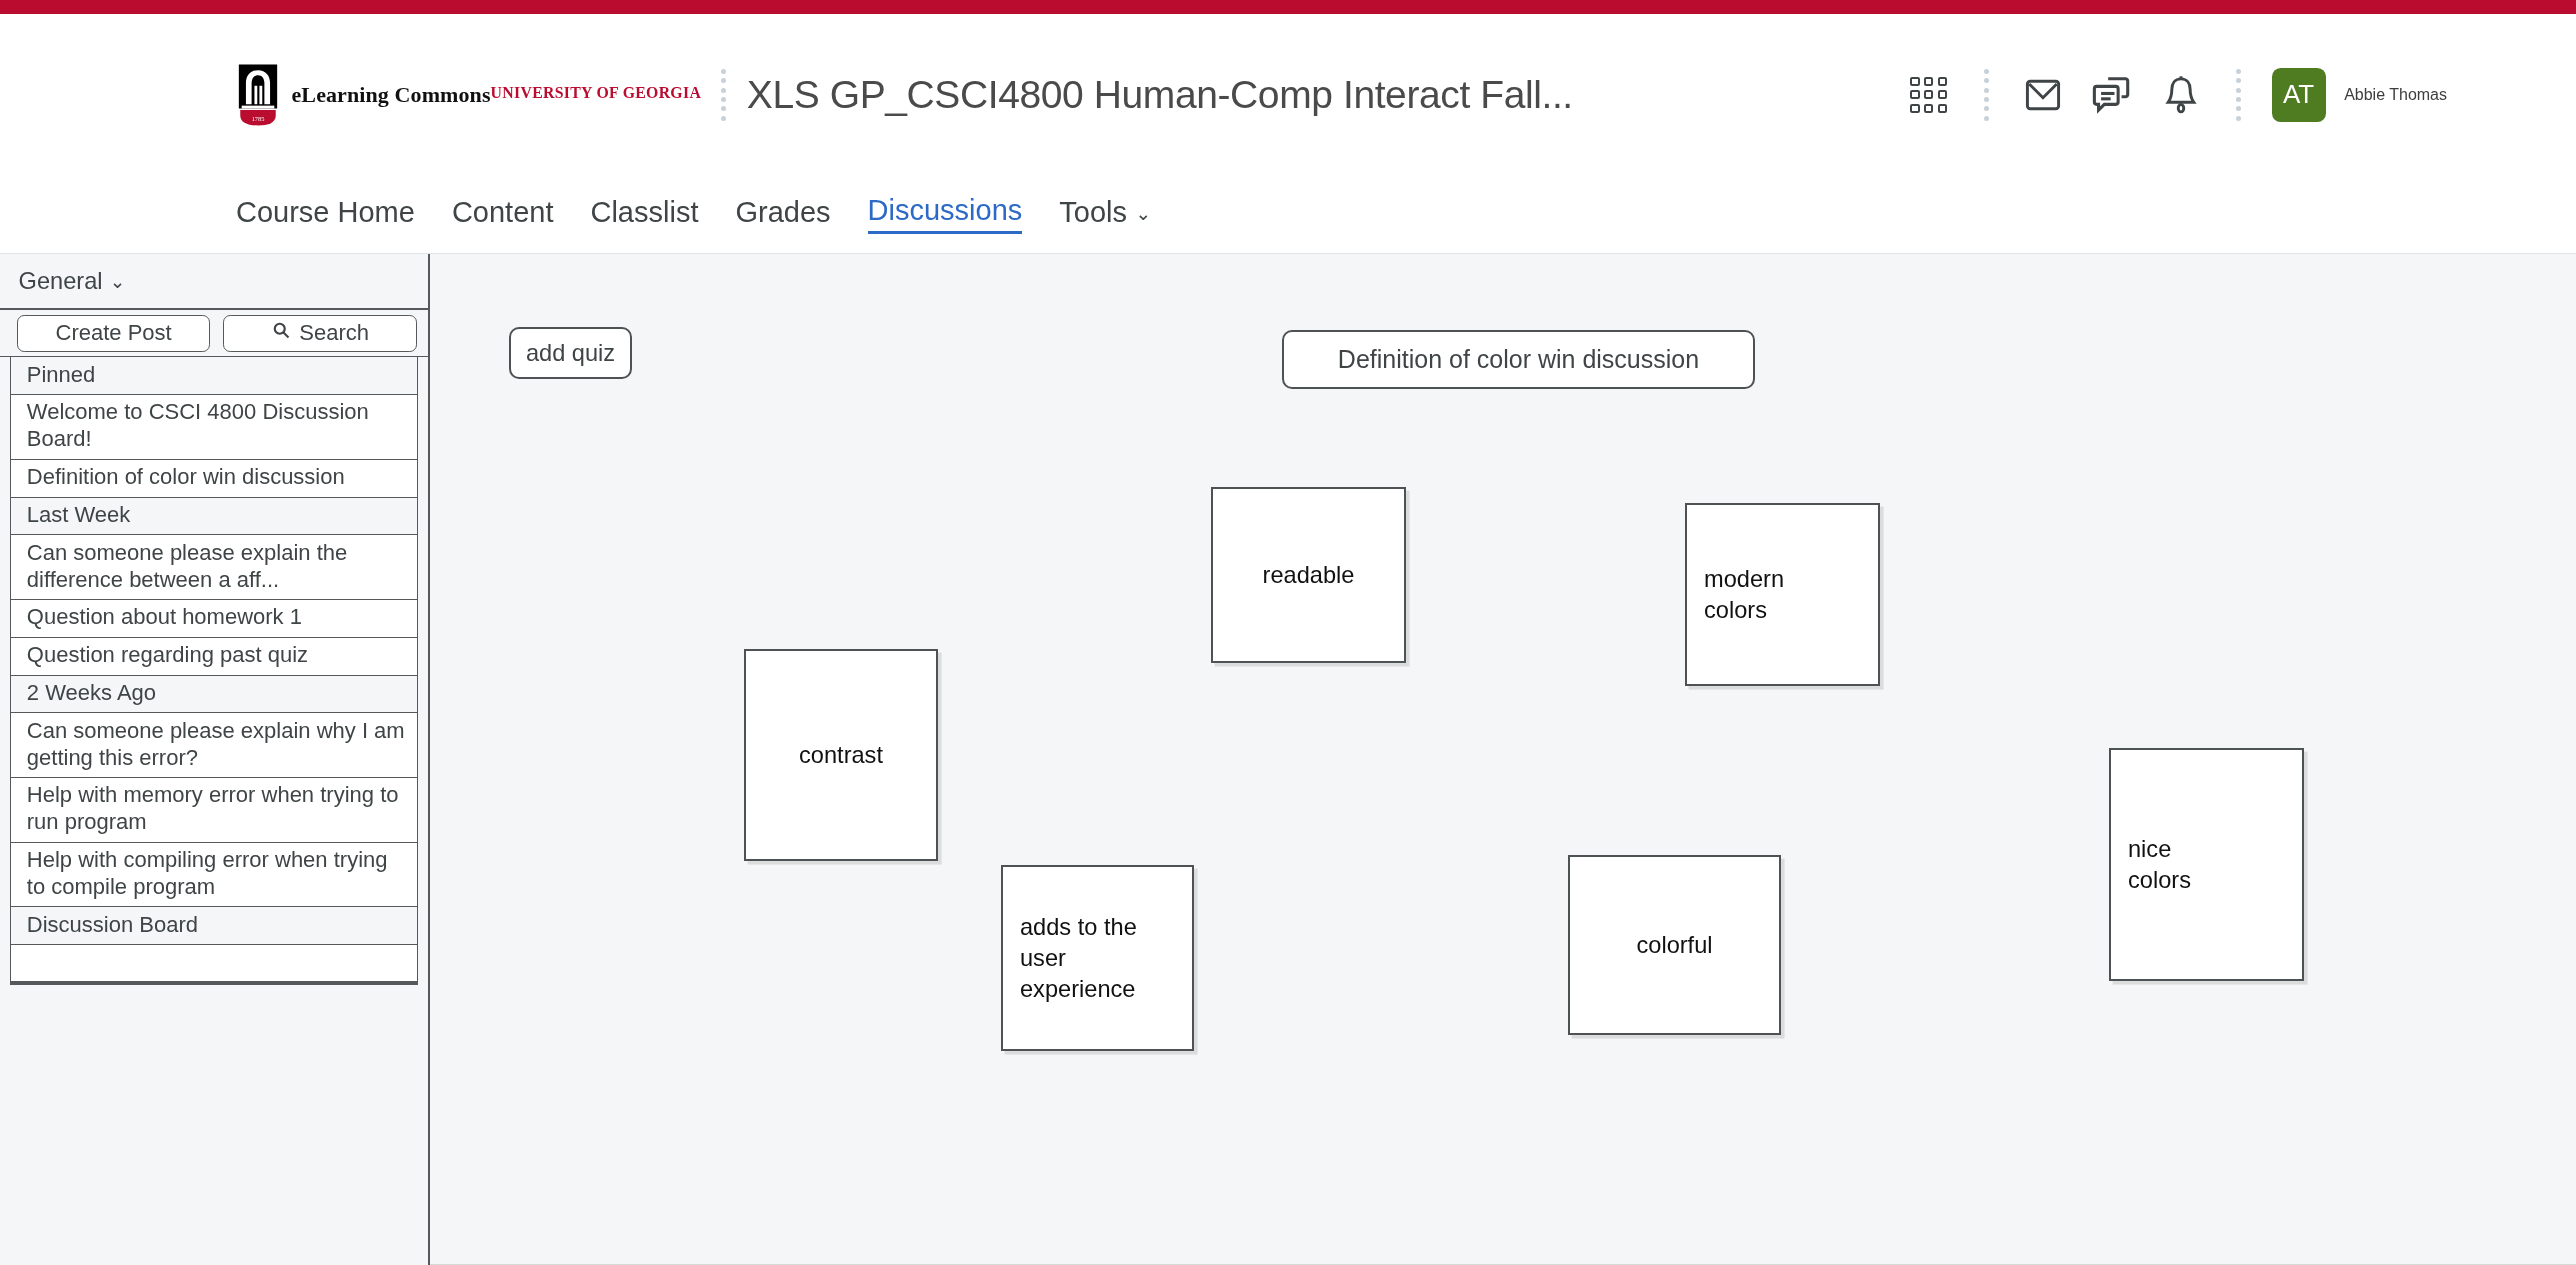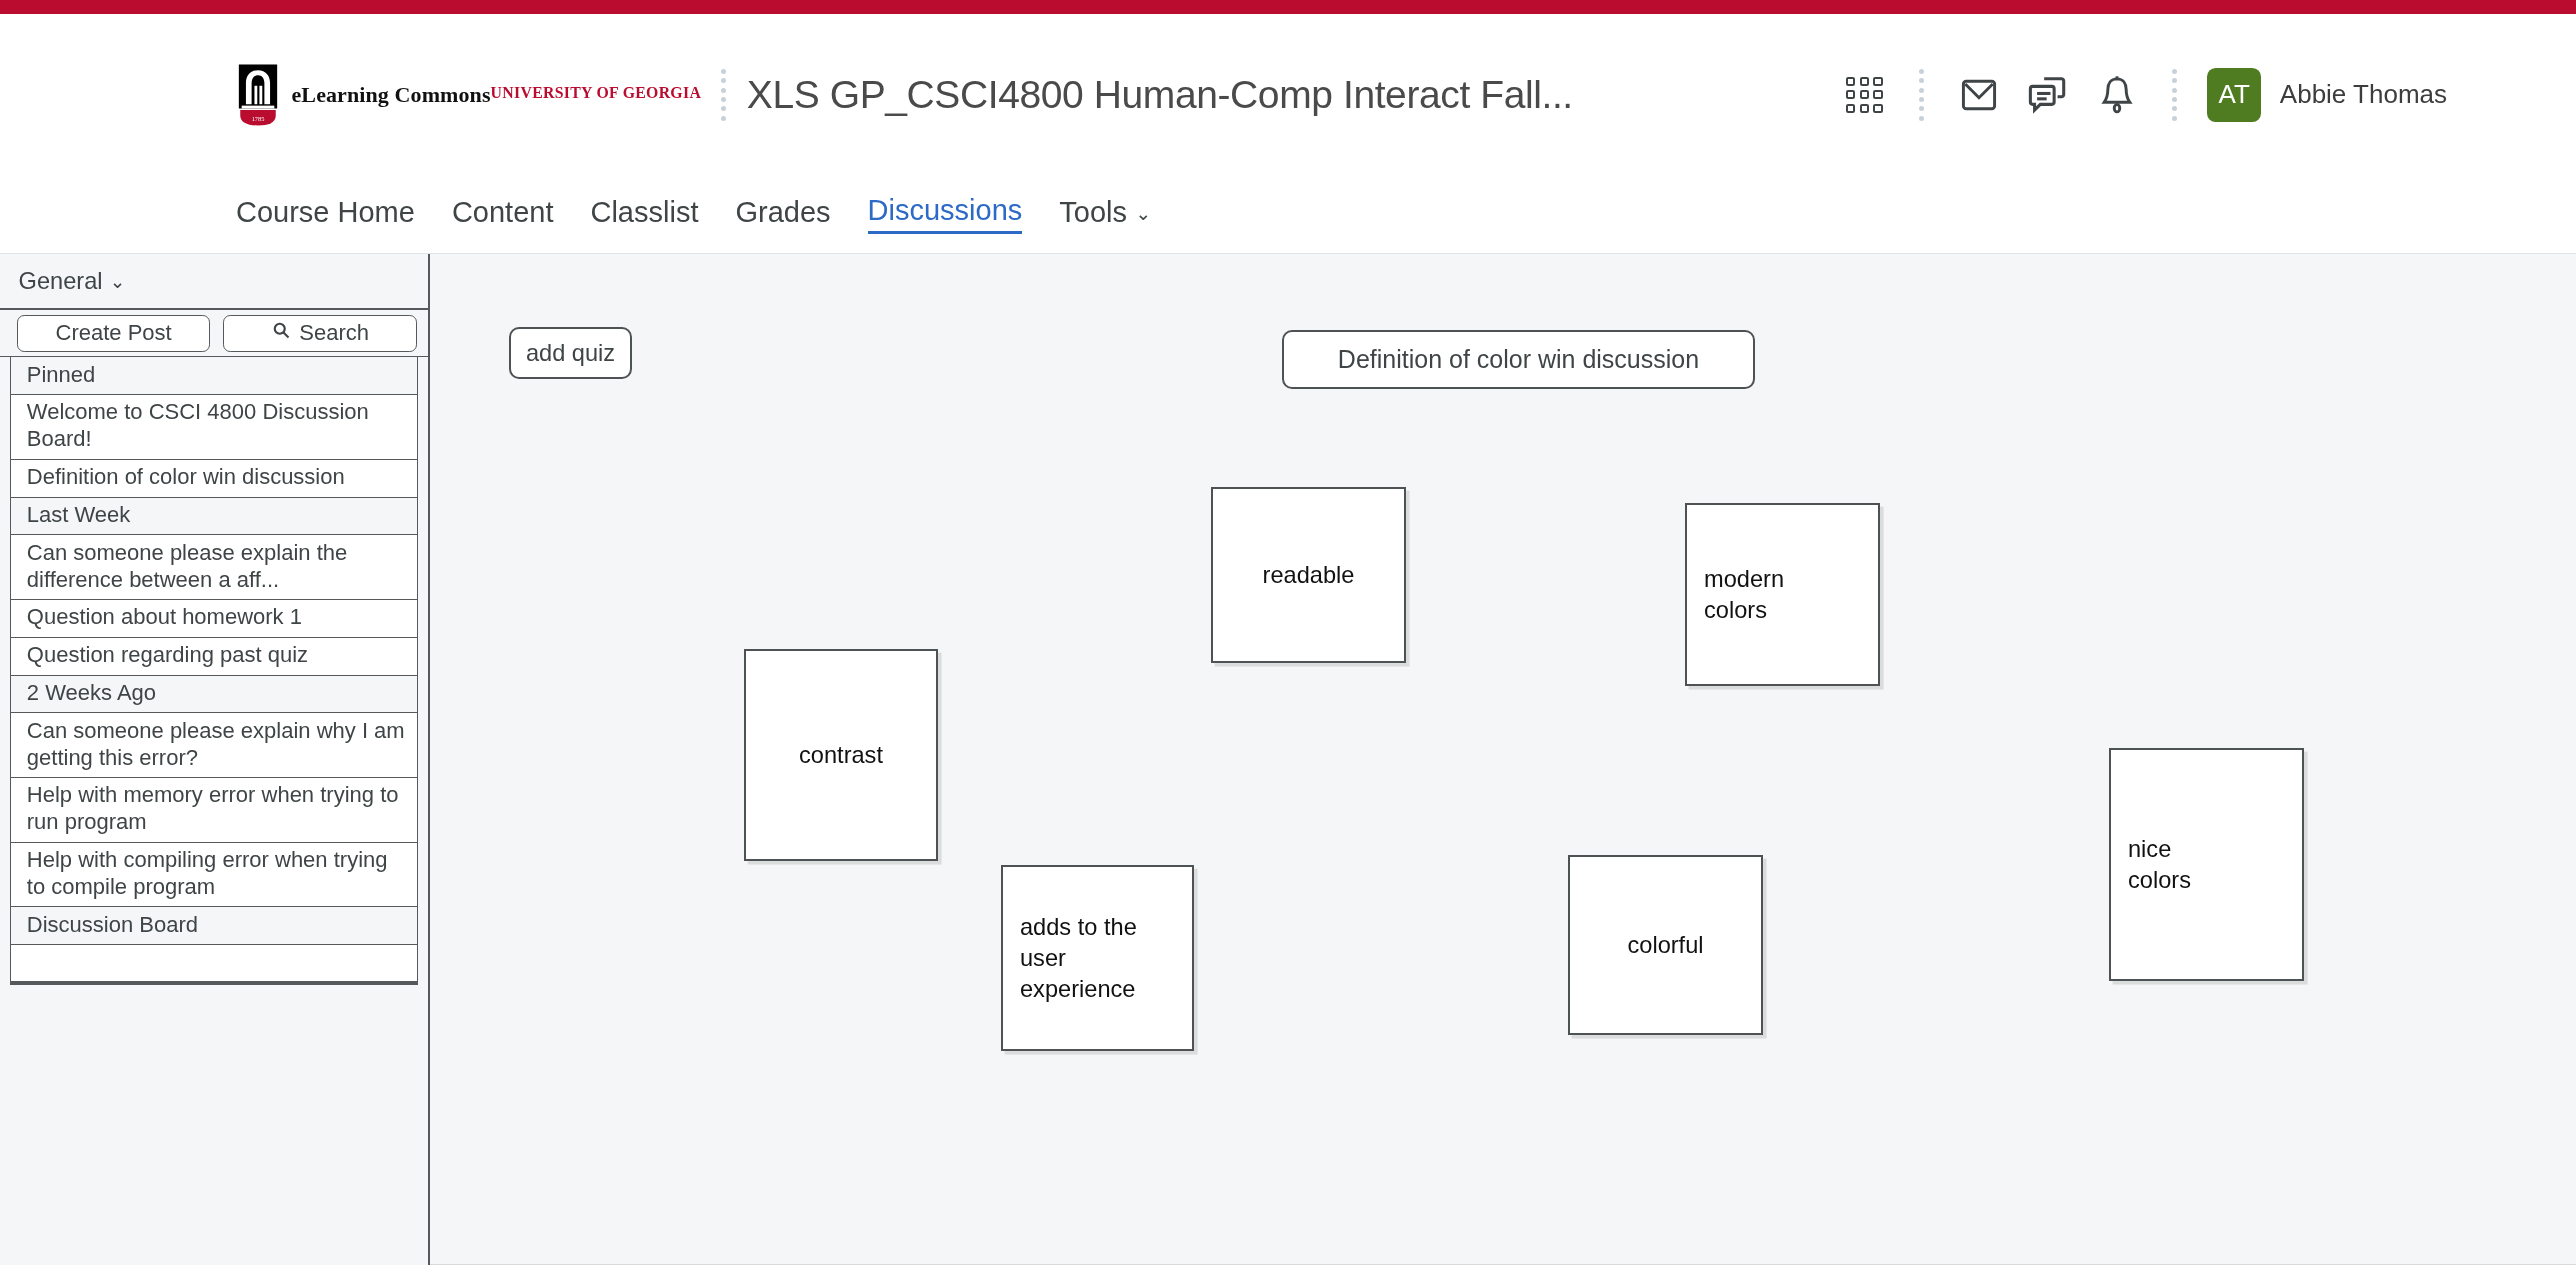--- a/index.html
+++ b/index.html
@@ -80,21 +80,21 @@
     border: 2.1px solid #3f4547;
   }
   .avatar {
     width: 54px; height: 54px; border-radius: 8.6px;
     background: #4f7c21;
     color: #ffffff; font-size: 26px; font-weight: 400;
     display: flex; align-items: center; justify-content: center;
     margin-left: 10px;
   }
   .user-name {
-    font-size: 26px; color: #3d3d3d; margin-left: 18.6px; white-space: nowrap;
+    font-size: 16px; color: #3d3d3d; margin-left: 18.6px; white-space: nowrap;
   }
 
   
   .navbar {
     height: 79px;
     background: #ffffff;
     display: flex; align-items: center;
     padding-left: 236px;
     gap: 37px;
     border-bottom: 0.7px solid #e2e4e6;
@@ -383,20 +383,20 @@
     <div class="add-note" style="left: 79px; top: 73px;">add quiz</div>
     <div class="board-title" style="left: 852px; top: 76px;">Definition of color win discussion</div>
 
     <div class="note" id="n0" style="left: 314px; top: 395px; width: 194px; height: 212px; justify-content: center;">contrast</div>
     <div class="note" id="n1" style="left: 781px; top: 233px; width: 195px; height: 176px; justify-content: center;">readable</div>
     <div class="note" id="n2" style="left: 1255px; top: 249px; width: 195px; height: 183px; justify-content: flex-start;">modern
 colors</div>
     <div class="note" id="n3" style="left: 571px; top: 611px; width: 193px; height: 186px; justify-content: flex-start;">adds to the
 user
 experience</div>
-    <div class="note" id="n4" style="left: 1138px; top: 601px; width: 195px; height: 180px; justify-content: center;">colorful</div>
+    <div class="note" id="n4" style="left: 1138px; top: 601px; width: 213px; height: 180px; justify-content: center;">colorful</div>
     <div class="note" id="n5" style="left: 1679px; top: 494px; width: 195px; height: 233px; justify-content: flex-start;">nice
 colors</div>
 
     <div class="bottom-edge"></div>
   </div>
 </div>
 
 
 </body></html>

